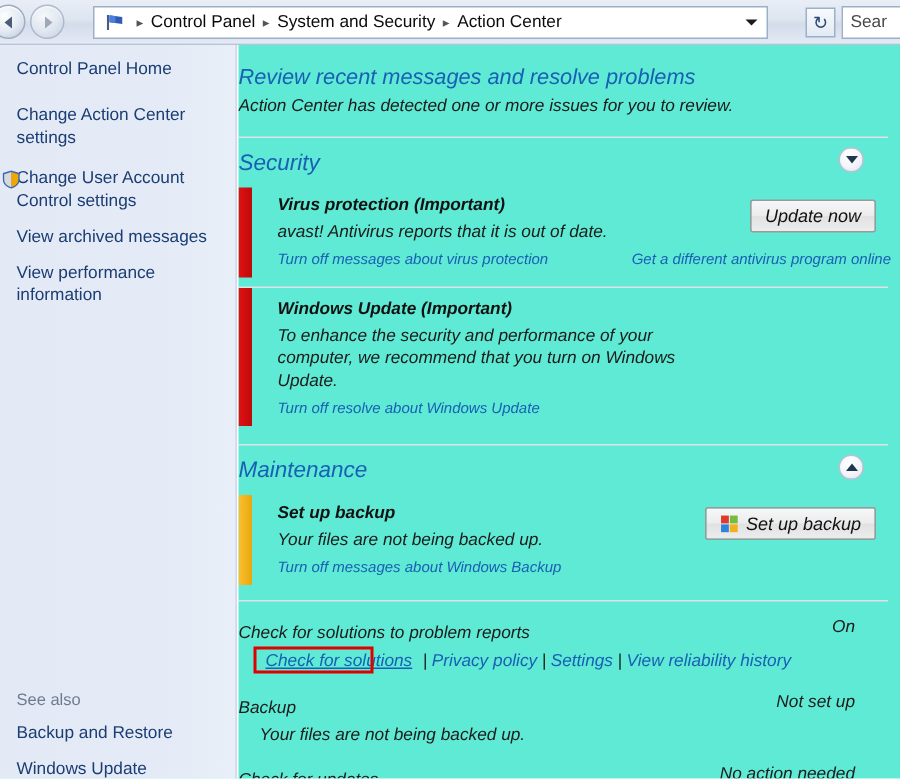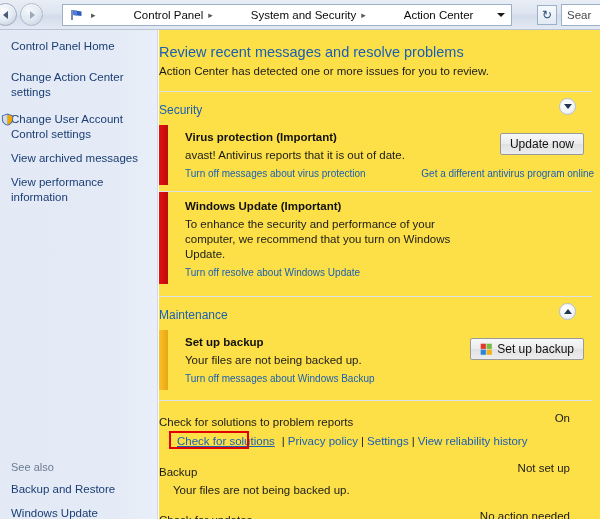--- a/index.html
+++ b/index.html
@@ -33,21 +33,21 @@
   .navbtn.back .gl { transform: translate(-60%,-50%); border-right: 5px solid #4a5c78; }
   .navbtn.fwd  .gl { transform: translate(-40%,-50%); border-left: 5px solid #8a96a8; }
 
   .addressbar {
     position: absolute; left: 62px; top: 4px; right: 88px; height: 22px;
     background: #ffffff; border: 1px solid #9cb0c8;
     display: flex; align-items: center; padding: 0 2px;
   }
   .flagicon { width: 16px; height: 16px; margin: 0 3px 0 4px; position: relative; flex: 0 0 auto; }
   .crumbs { display: flex; align-items: center; flex: 1 1 auto; overflow: hidden; white-space: nowrap; }
-  .crumb { font-size: 11.5px; color: #0b0b0b; padding: 0 2px; margin-left: 33px; }
+  .crumb { font-size: 11.5px; color: #0b0b0b; padding: 0 2px; }
   .crumb.link { cursor: default; }
   .sep { color: #555; font-size: 9px; margin: 0 3px; }
   .addr-drop {
     width: 16px; height: 20px; display: flex; align-items: center; justify-content: center;
     flex: 0 0 auto;
   }
   .addr-drop .tri {
     width: 0; height: 0; border-left: 4px solid transparent; border-right: 4px solid transparent;
     border-top: 4px solid #1b1b1b;
   }
@@ -86,32 +86,32 @@
   }
   .see-also {
     position: absolute; left: 11px; top: 411px; width: 146px;
   }
   .see-also-title { font-size: 11px; color: #6b7b92; margin-bottom: 9px; margin-top: 20px; }
   .see-also .side-link { margin-bottom: 9px; }
 
   
   .main {
     position: absolute; left: 159px; top: 30px; width: 441px; height: 489px;
-    background: #fde047; overflow: hidden;
+    background: #5eead4; overflow: hidden; font-style: italic;
   }
   .main-inner { padding: 14px 8px 0 0; }
 
   .page-title { font-size: 14.5px; color: #1a5fb4; margin: 0 0 5px 0; font-weight: normal; }
   .page-sub { font-size: 11.5px; color: #1b1b1b; margin-bottom: 14px; }
 
   .section-head {
     position: relative; border-top: 1px solid #dfe3e8;
     padding: 8px 0 7px 0; margin-top: 0;
   }
-  .section-title { font-size: 12px; color: #1a5fb4; }
+  .section-title { font-size: 15px; color: #1a5fb4; }
   .chev {
     position: absolute; right: 16px; top: 6px; width: 17px; height: 17px; border-radius: 50%;
     background: radial-gradient(circle at 40% 32%, #ffffff 0%, #f2f5f9 55%, #dde4ee 100%);
     border: 1px solid #b6c2d2;
     display: flex; align-items: center; justify-content: center;
   }
   .chev .tri { width: 0; height: 0; border-left: 4px solid transparent; border-right: 4px solid transparent; }
   .chev.down .tri { border-top: 5px solid #21364f; }
   .chev.up   .tri { border-bottom: 5px solid #21364f; }
 

